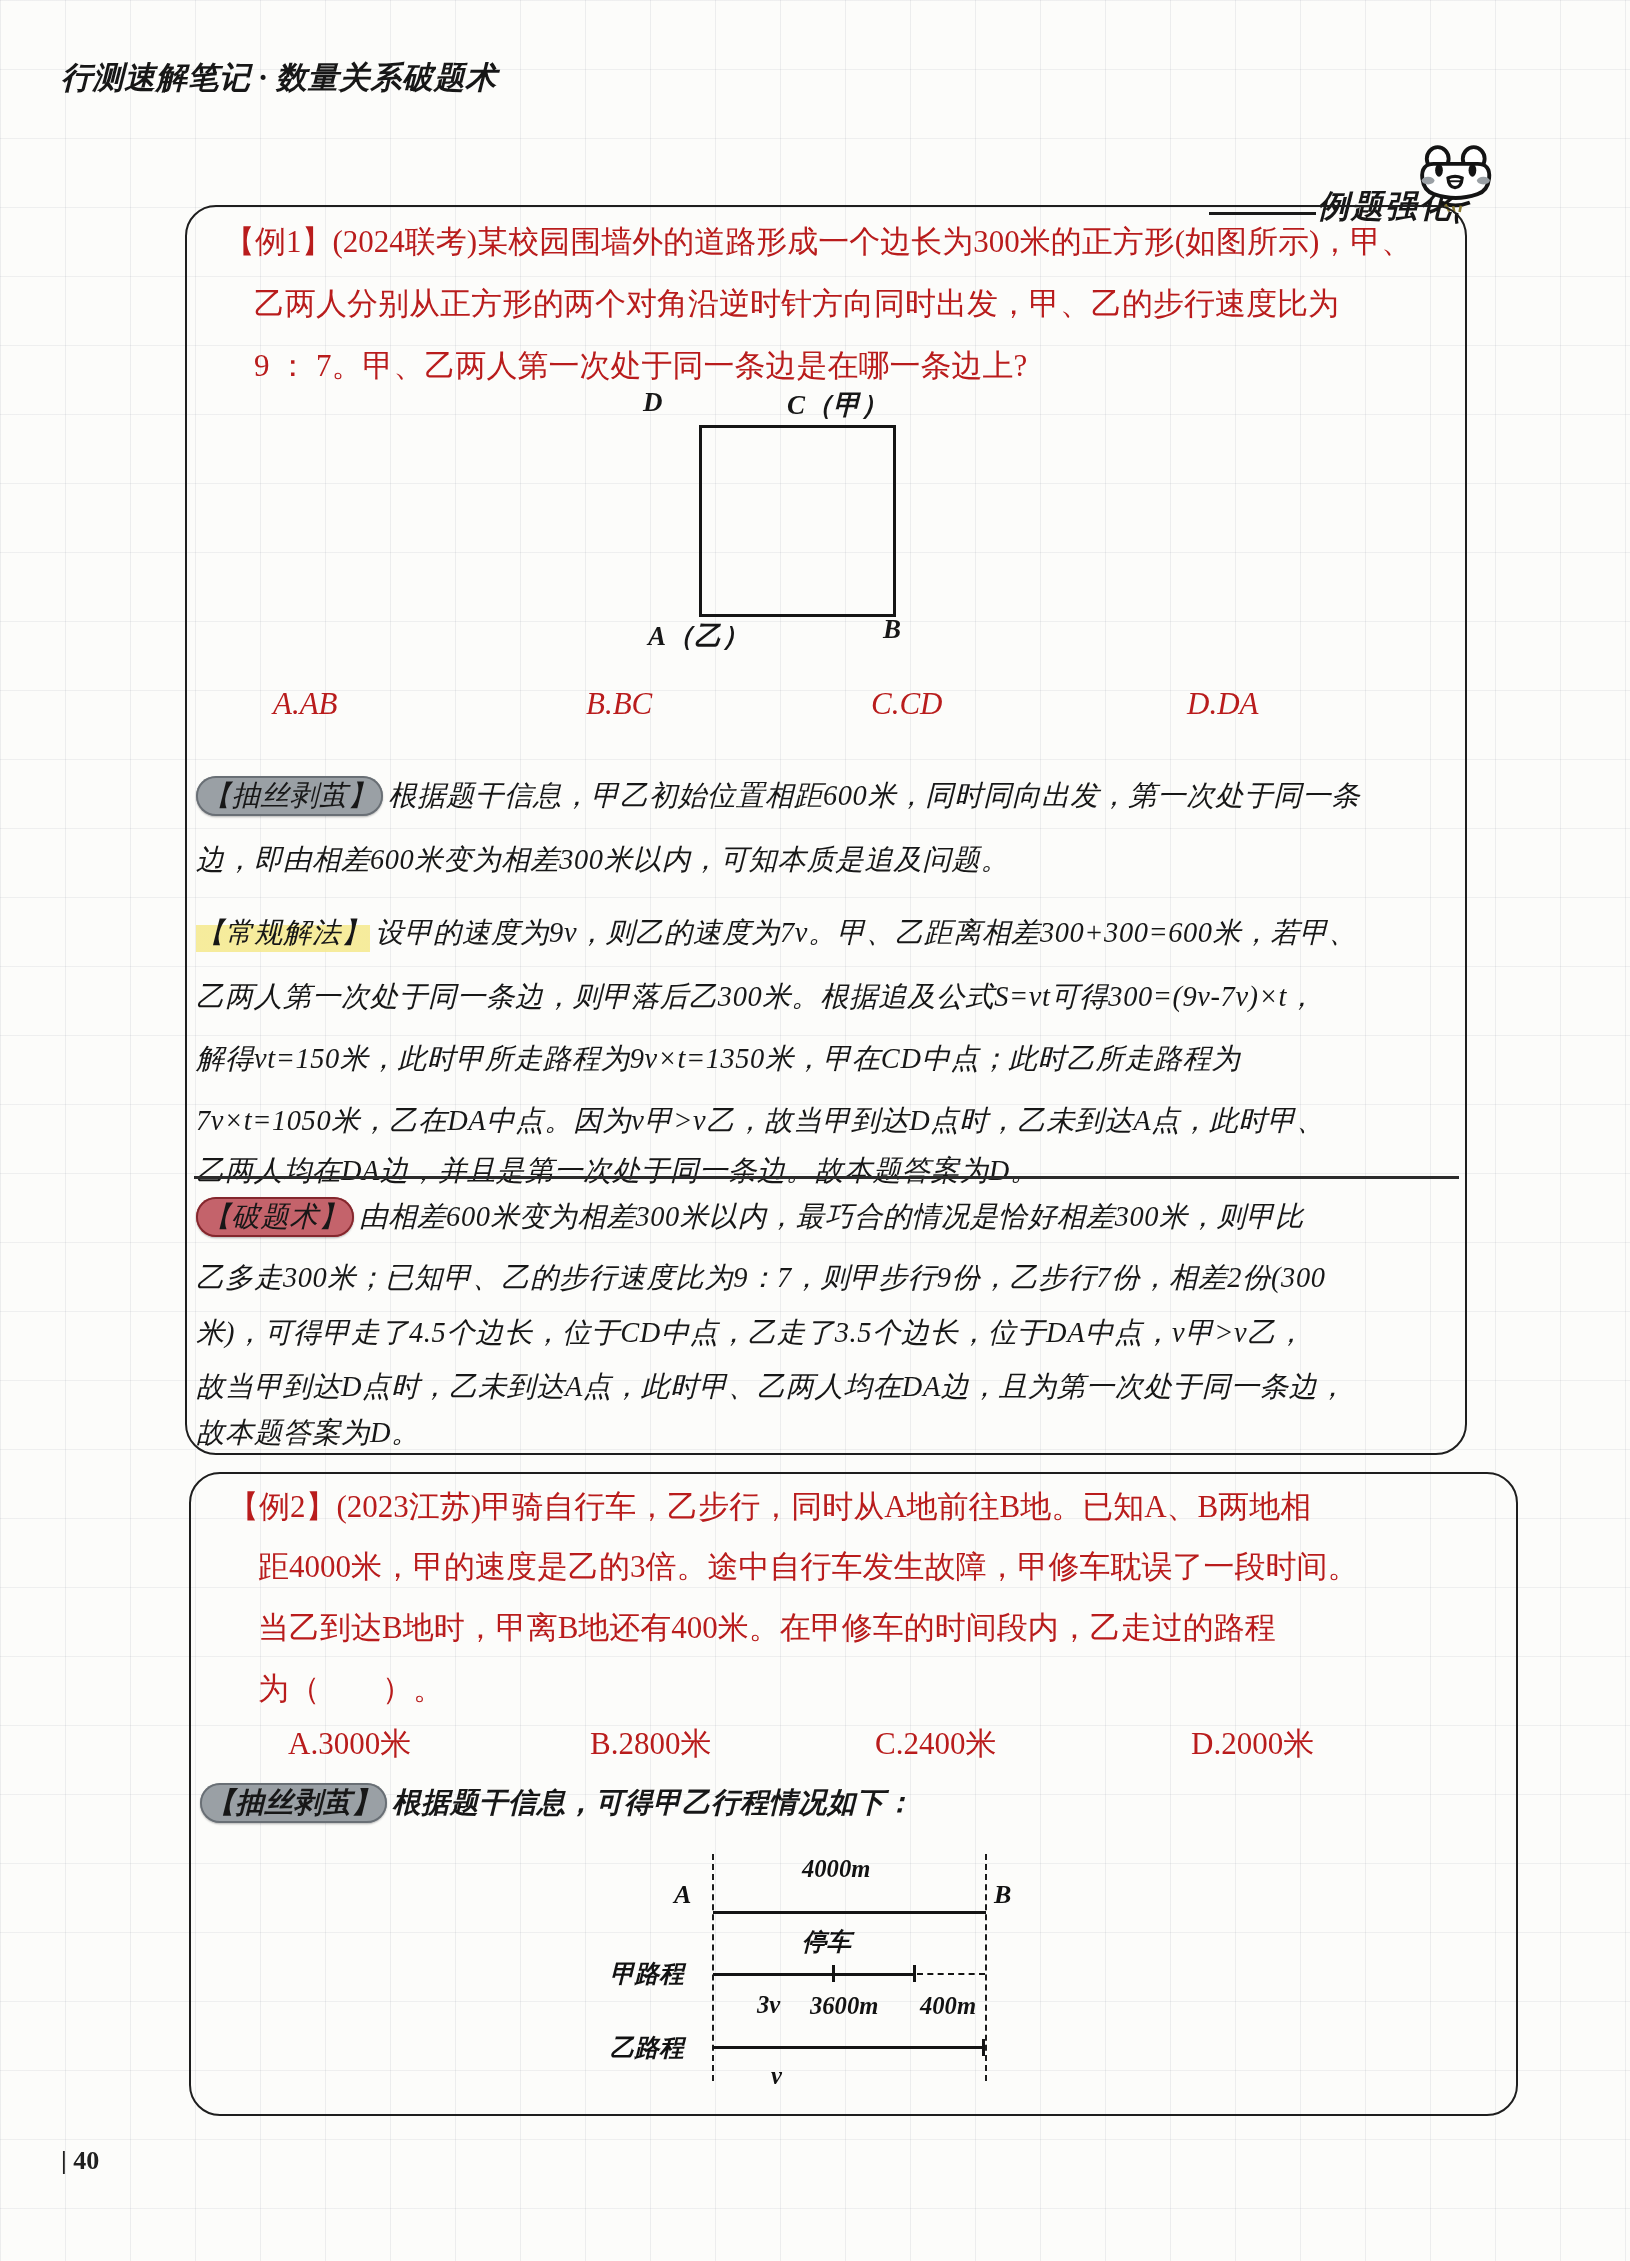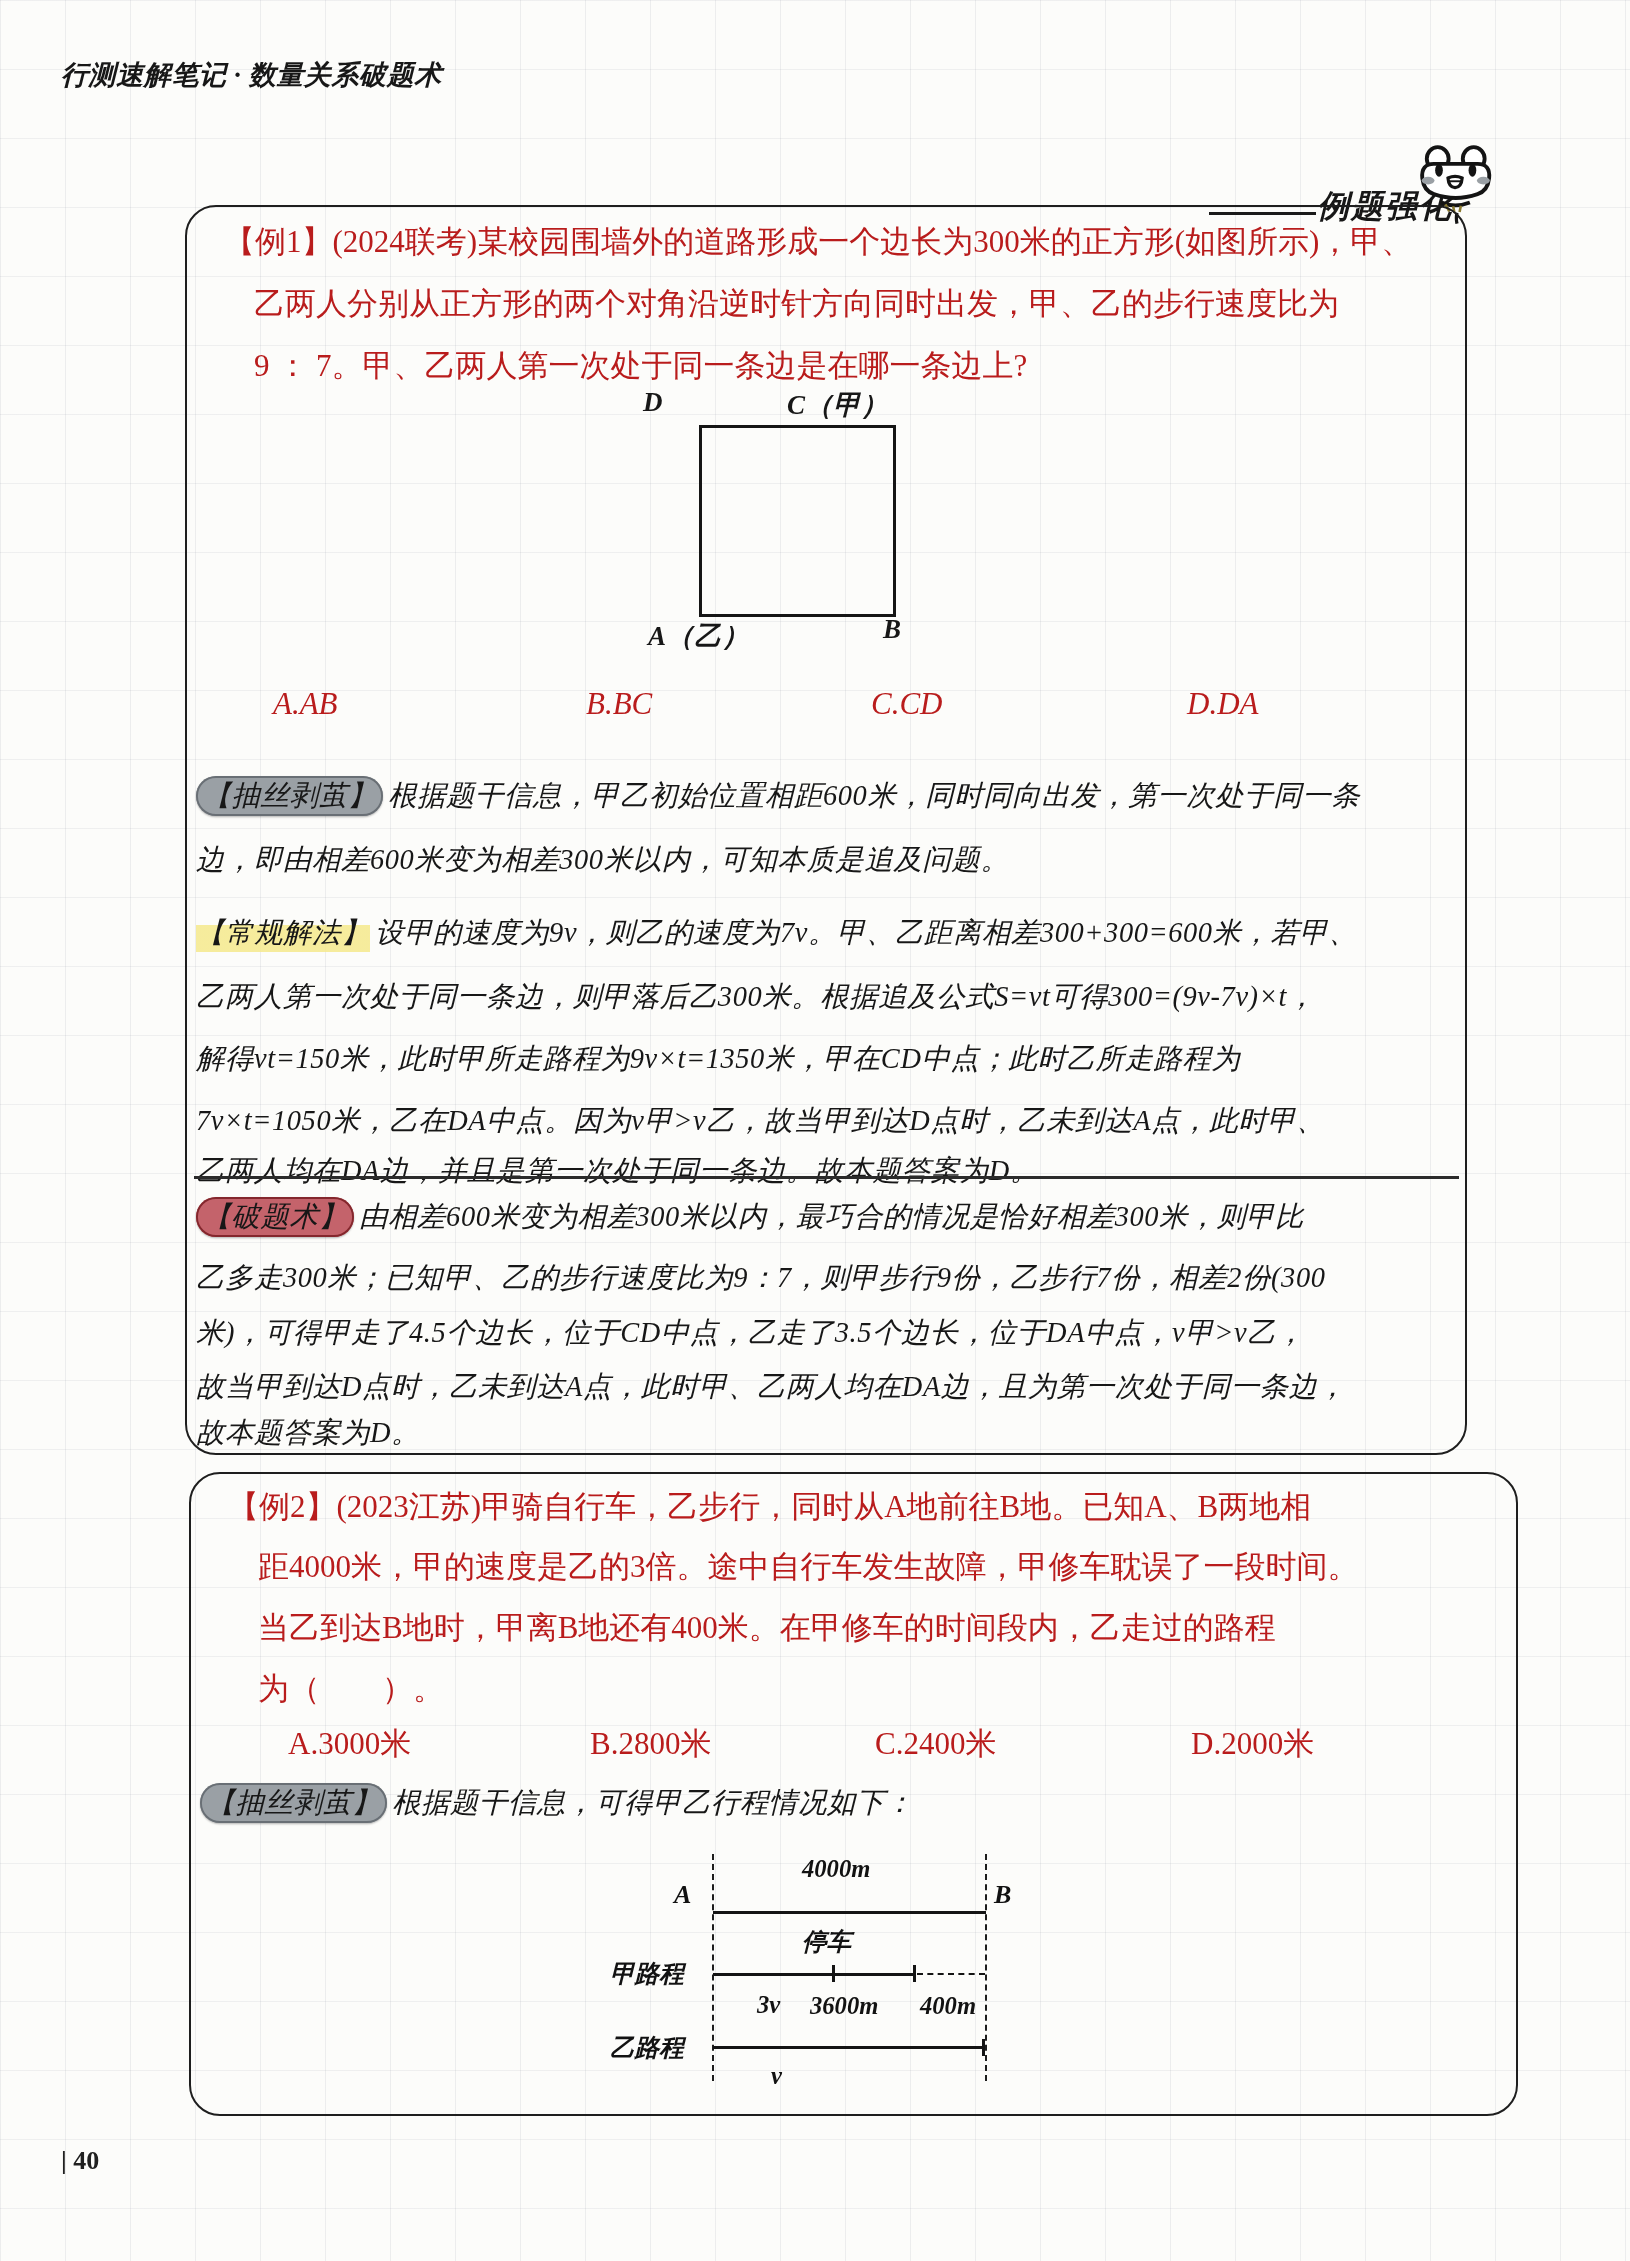--- a/index.html
+++ b/index.html
@@ -10,21 +10,21 @@
       repeating-linear-gradient(to right, rgba(140,145,160,0.14) 0 0.6px, transparent 0.6px 65px),
       repeating-linear-gradient(to bottom, rgba(140,145,160,0.12) 0 0.6px, transparent 0.6px 69px);
     font-family:"Liberation Serif", serif;
     color:#1b1b1b;
     overflow:hidden;
   }
   .abs{position:absolute;}
   .line{position:absolute;white-space:nowrap;}
   .printed{font-family:"Liberation Serif", serif;font-size:31px;color:#b91c1c;}
   .hand{font-family:"Liberation Serif", serif;font-style:italic;font-size:28.4px;color:#171717;letter-spacing:0.6px;}
-  .header-title{font-size:27px;font-weight:bold;font-style:italic;}
+  .header-title{font-size:31px;font-weight:bold;font-style:italic;}
   .corner-tag{font-size:32px;font-weight:bold;letter-spacing:1.9px;}
   .qbox{position:absolute;border:2.6px solid #1e1e1e;border-radius:31px;}
   .square-shape{position:absolute;border:3.2px solid #151515;background:transparent;}
   .dlabel{font-size:27px;font-weight:bold;}
   .opt{position:absolute;white-space:nowrap;}
   .opt-italic{font-style:italic;}
   .pill{display:inline-block;border-radius:20.7px;padding:0.6px 6.5px 1.9px 6.5px;margin-right:5.2px;}
   .pill-grey{background:#9aa0a5;box-shadow:inset 0 0 0 1.9px #696f75, 0 1.3px 1.9px rgba(0,0,0,0.25);}
   .pill-red{background:#c4636b;box-shadow:inset 0 0 0 1.9px #84272d, 0 1.3px 1.9px rgba(0,0,0,0.25);}
   .hl-yellow{display:inline-block;background:linear-gradient(transparent 30%, rgba(245,233,140,0.85) 30%);margin-right:5.2px;}
@@ -109,21 +109,21 @@
     <div class="line printed" style="left:37px;top:11.6px;">【例2】(2023江苏)甲骑自行车，乙步行，同时从A地前往B地。已知A、B两地相</div>
     <div class="line printed" style="left:67px;top:72px;">距4000米，甲的速度是乙的3倍。途中自行车发生故障，甲修车耽误了一段时间。</div>
     <div class="line printed" style="left:67px;top:133px;">当乙到达B地时，甲离B地还有400米。在甲修车的时间段内，乙走过的路程</div>
     <div class="line printed" style="left:67px;top:194px;">为（　　）。</div>
 
     <div class="opt printed" style="left:97px;top:249px;">A.3000米</div>
     <div class="opt printed" style="left:399px;top:249px;">B.2800米</div>
     <div class="opt printed" style="left:684px;top:249px;">C.2400米</div>
     <div class="opt printed" style="left:1000px;top:249px;">D.2000米</div>
 
-    <div class="line hand" style="left:9px;top:309px;">
+    <div class="line hand" style="left:9px;top:309px;font-weight:bold;">
       <span class="pill pill-grey">【抽丝剥茧】</span><span>根据题干信息，可得甲乙行程情况如下：</span>
     </div>
 
     <div class="abs" style="left:0;top:0;width:1278px;height:640px;">
       <div class="vdash" style="left:521px;top:380px;height:227px;"></div>
       <div class="vdash" style="left:794px;top:380px;height:227px;"></div>
 
       <div class="dgm-label" style="left:483px;top:406px;">A</div>
       <div class="dgm-label" style="left:803px;top:406px;">B</div>
       <div class="dgm-hand" style="left:611px;top:381px;">4000m</div>

